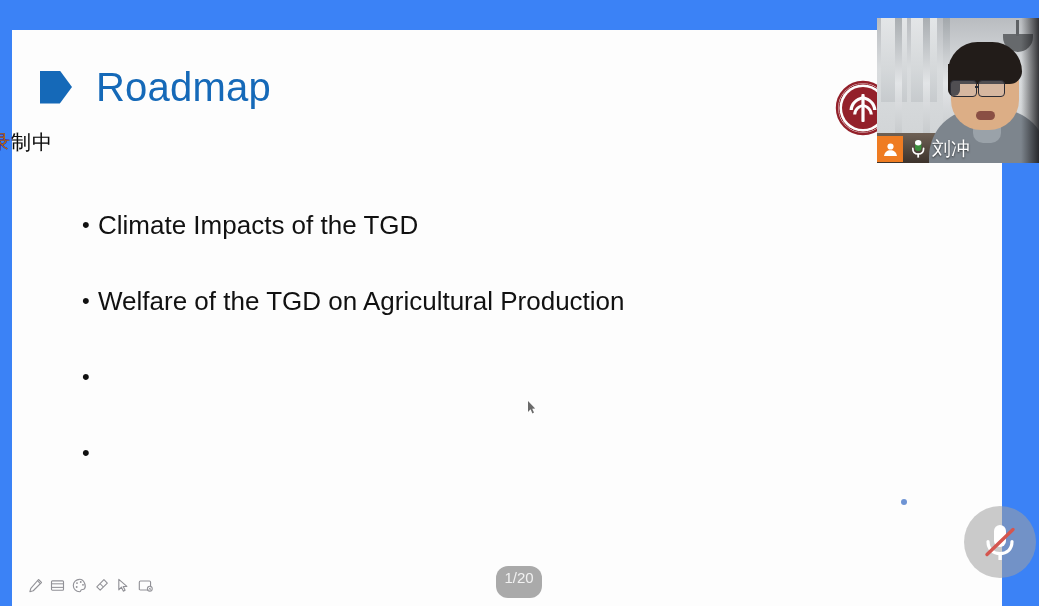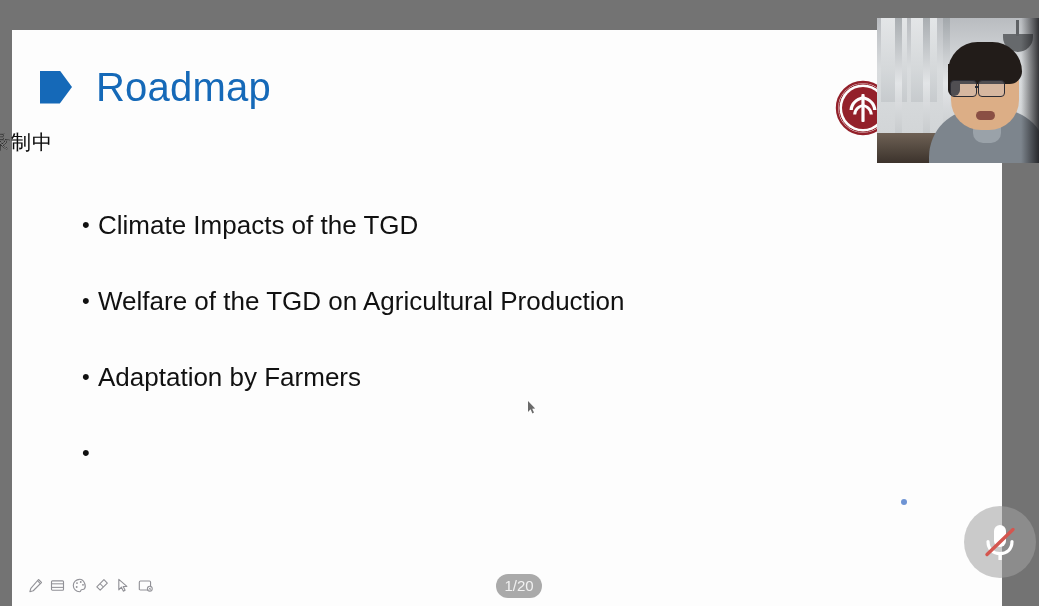--- a/index.html
+++ b/index.html
@@ -10,21 +10,21 @@
   body {
     width: 1039px;
     height: 606px;
     overflow: hidden;
     font-family: "Liberation Sans", sans-serif;
   }
   #root {
     position: relative;
     width: 1039px;
     height: 606px;
-    background: #737373;
+    background: #3b82f6;
   }
 
   
   .slide {
     position: absolute;
     left: 12px;
     top: 30px;
     width: 990px;
     height: 576px;
     background: #fdfdfd;
@@ -128,21 +128,21 @@
     height: 15px;
     display: block;
   }
 
   
   .page-pill {
     position: absolute;
     left: 484px;
     bottom: 8px;
     min-width: 46px;
-    height: 24px;
+    height: 32px;
     border-radius: 12px;
     background: rgba(120,120,120,0.62);
     color: #f2f2f2;
     font-size: 15px;
     line-height: 24px;
     text-align: center;
     padding: 0 6px;
     box-sizing: border-box;
   }
 
@@ -394,21 +394,20 @@
       <div class="bullet">
         <span class="bullet-dot">•</span>
         <span class="bullet-text">Climate Impacts of the TGD</span>
       </div>
       <div class="bullet">
         <span class="bullet-dot">•</span>
         <span class="bullet-text">Welfare of the TGD on Agricultural Production</span>
       </div>
       <div class="bullet">
         <span class="bullet-dot">•</span>
-        <span class="bullet-text">Adaptation by Farmers</span>
       </div>
       <div class="bullet">
         <span class="bullet-dot">•</span>
       </div>
     </div>
 
     <div class="cursor-mark">
       <svg width="9" height="13" viewBox="0 0 9 13" aria-hidden="true">
         <path d="M1 0 L1 11 L3.6 8.3 L5.4 12.4 L7 11.6 L5.2 7.8 L8.2 7.6 Z" fill="#3a3a3a"></path>
       </svg>
@@ -476,20 +475,37 @@
     <div class="vid-shoulders"></div>
     <div class="vid-neck"></div>
     <div class="vid-head"></div>
     <div class="vid-hair"></div>
     <div class="vid-glass l"></div>
     <div class="vid-glass r"></div>
     <div class="vid-glass-bridge"></div>
     <div class="vid-mouth"></div>
     <div class="vid-dark-right"></div>
 
+    <div class="name-bar">
+      <span class="name-avatar">
+        <svg width="17" height="17" viewBox="0 0 16 16" aria-hidden="true">
+          <circle cx="8" cy="5.2" r="2.9" fill="#ffffff"></circle>
+          <path d="M1.9 14.2 C2.4 10.3 4.9 8.6 8 8.6 C11.1 8.6 13.6 10.3 14.1 14.2 Z" fill="#ffffff"></path>
+        </svg>
+      </span>
+      <span class="mic-small">
+        <svg width="18" height="22" viewBox="0 0 18 22" aria-hidden="true">
+          <rect x="6" y="2" width="6.4" height="11" rx="3.2" fill="#3c8f3c"></rect>
+          <rect x="6" y="2" width="6.4" height="5.5" rx="3.2" fill="#ffffff"></rect>
+          <path d="M3.8 10.4 C3.8 14.2 6.1 16 9.2 16 C12.3 16 14.6 14.2 14.6 10.4" fill="none" stroke="#ffffff" stroke-width="1.7" stroke-linecap="round"></path>
+          <rect x="8.3" y="15.6" width="1.8" height="4" fill="#ffffff"></rect>
+        </svg>
+      </span>
+      <span class="name-label">刘冲</span>
+    </div>
   </div>
 
   <div class="mute-btn">
     <span>
       <svg width="40" height="46" viewBox="0 0 40 46" aria-hidden="true">
         <rect x="14" y="6" width="12" height="22" rx="6" fill="#ffffff"></rect>
         <path d="M8 22.5 C8 30.5 13.4 34.6 20 34.6 C26.6 34.6 32 30.5 32 22.5" fill="none" stroke="#ffffff" stroke-width="3.2" stroke-linecap="round"></path>
         <rect x="18.4" y="34" width="3.4" height="7" fill="#ffffff"></rect>
         <line x1="7" y1="35.5" x2="33" y2="10.5" stroke="#d4564f" stroke-width="3.4" stroke-linecap="round"></line>
       </svg>

